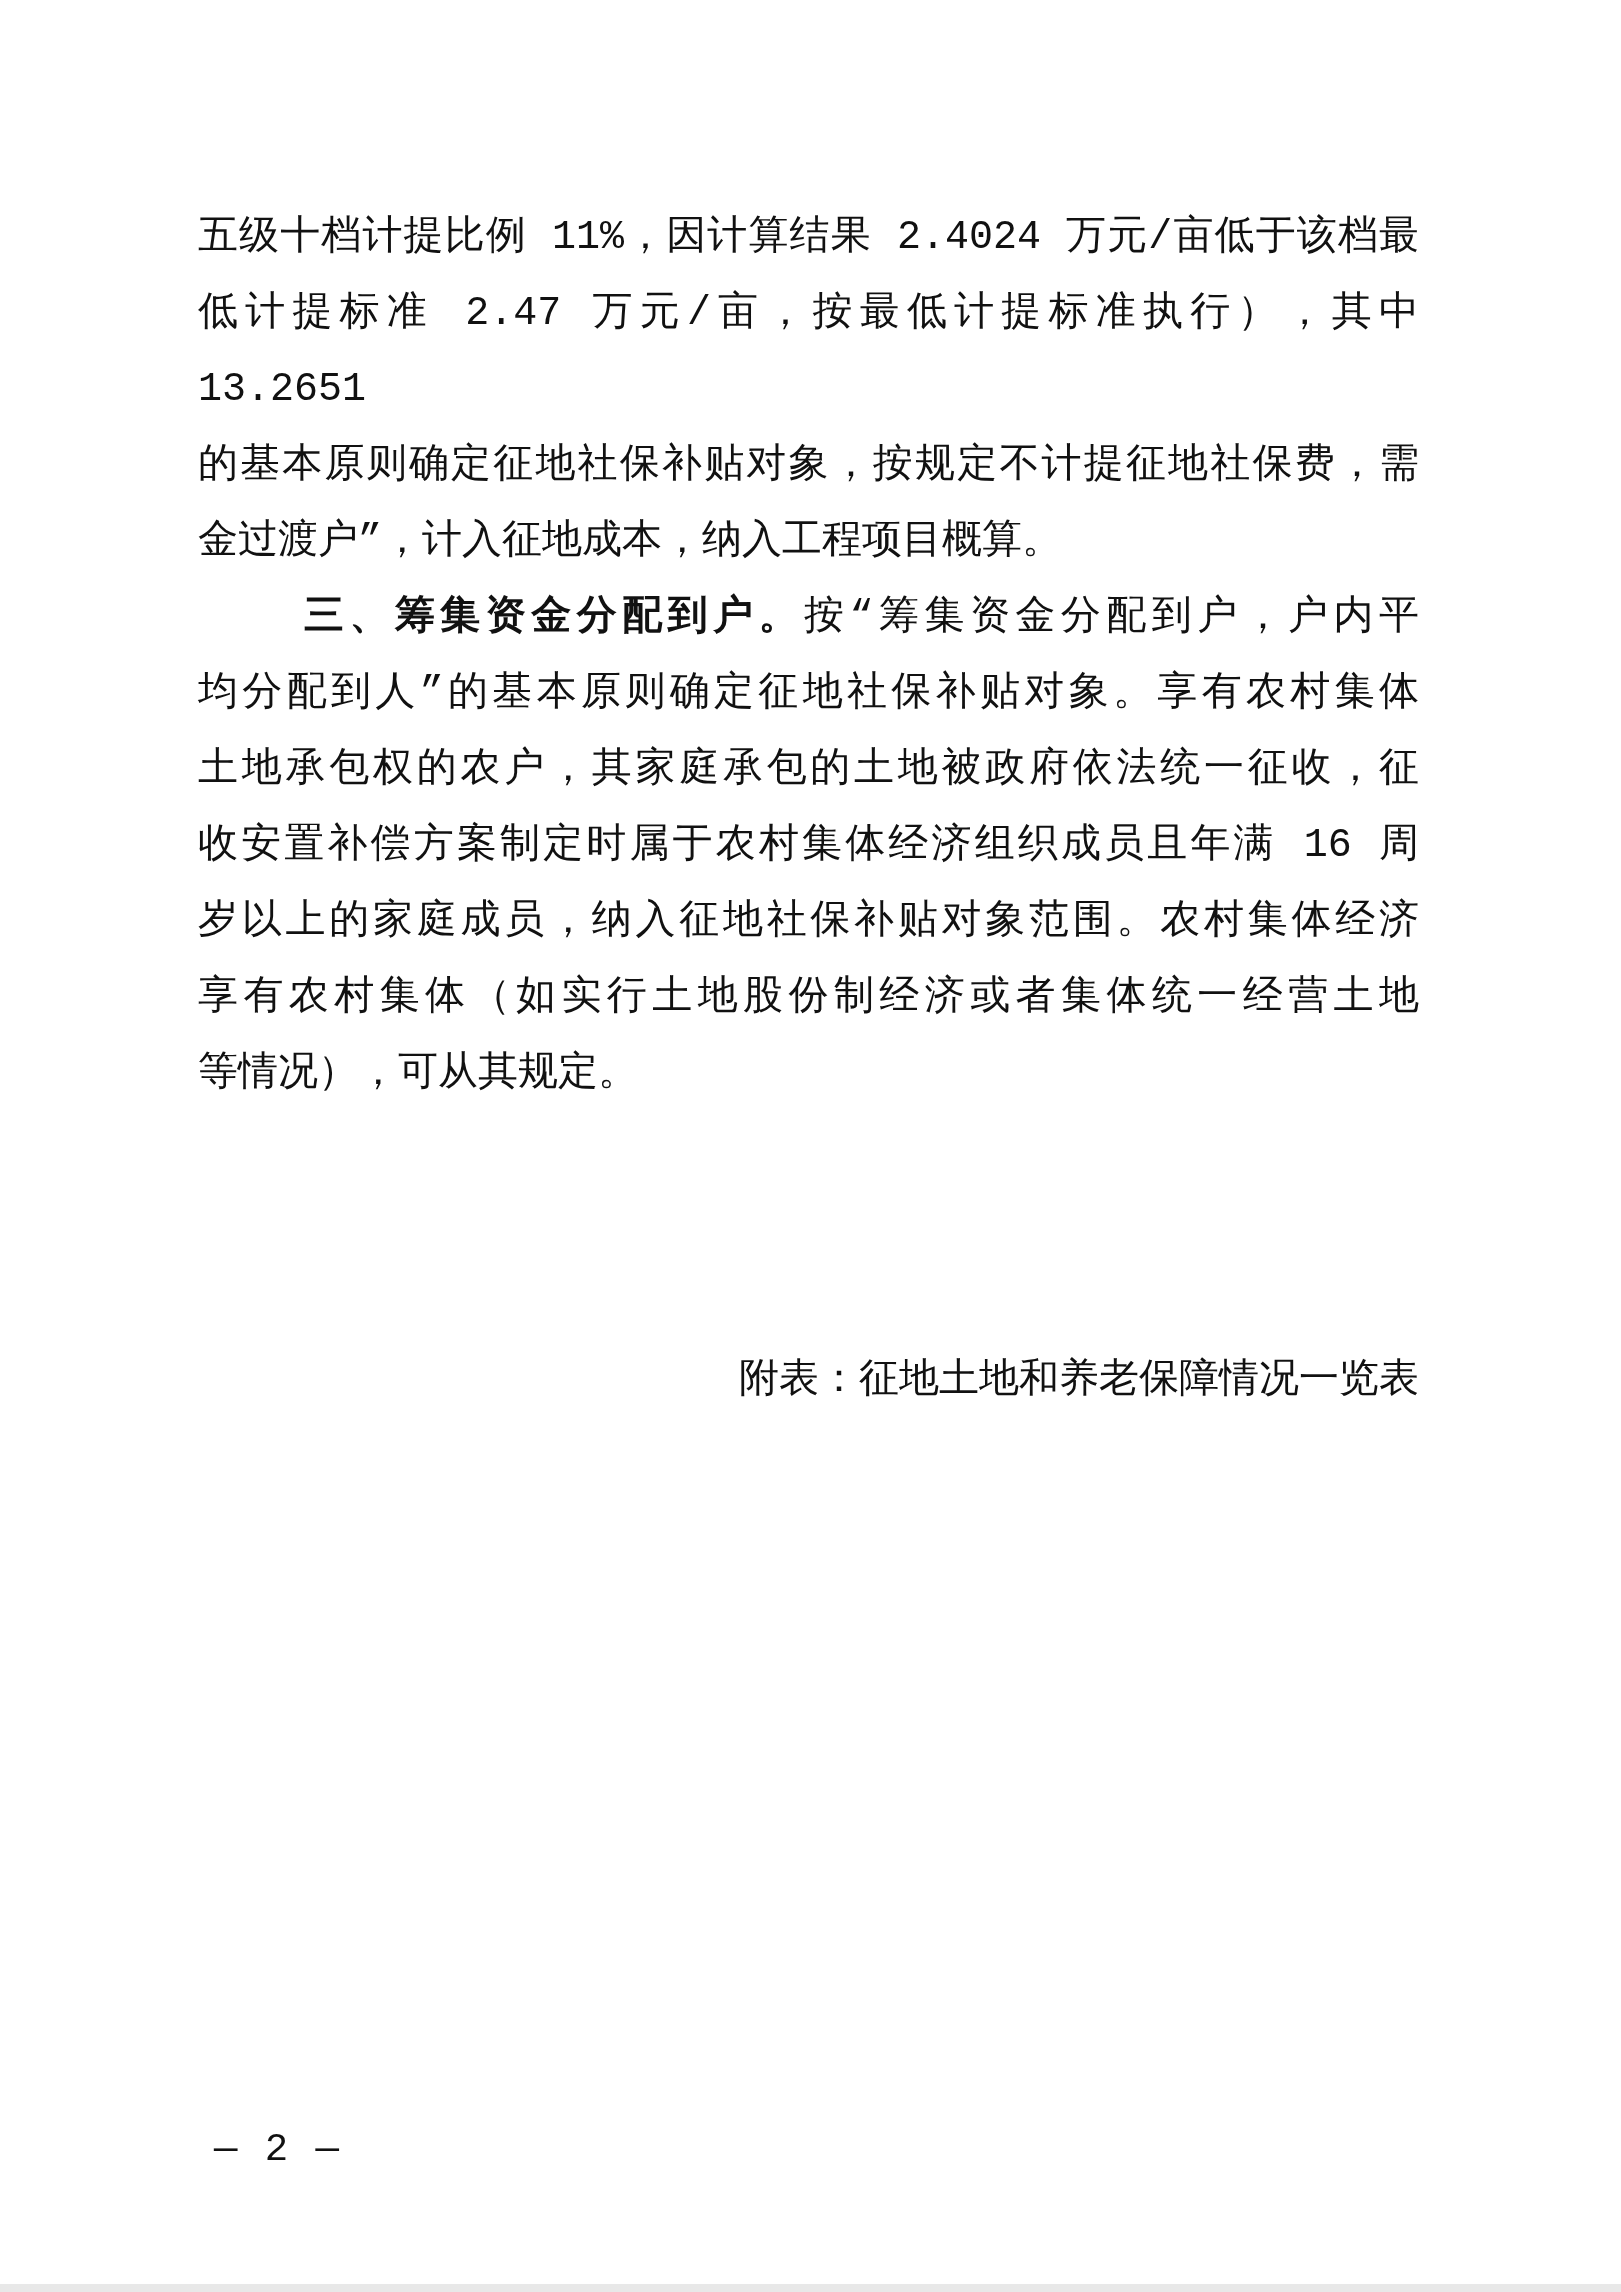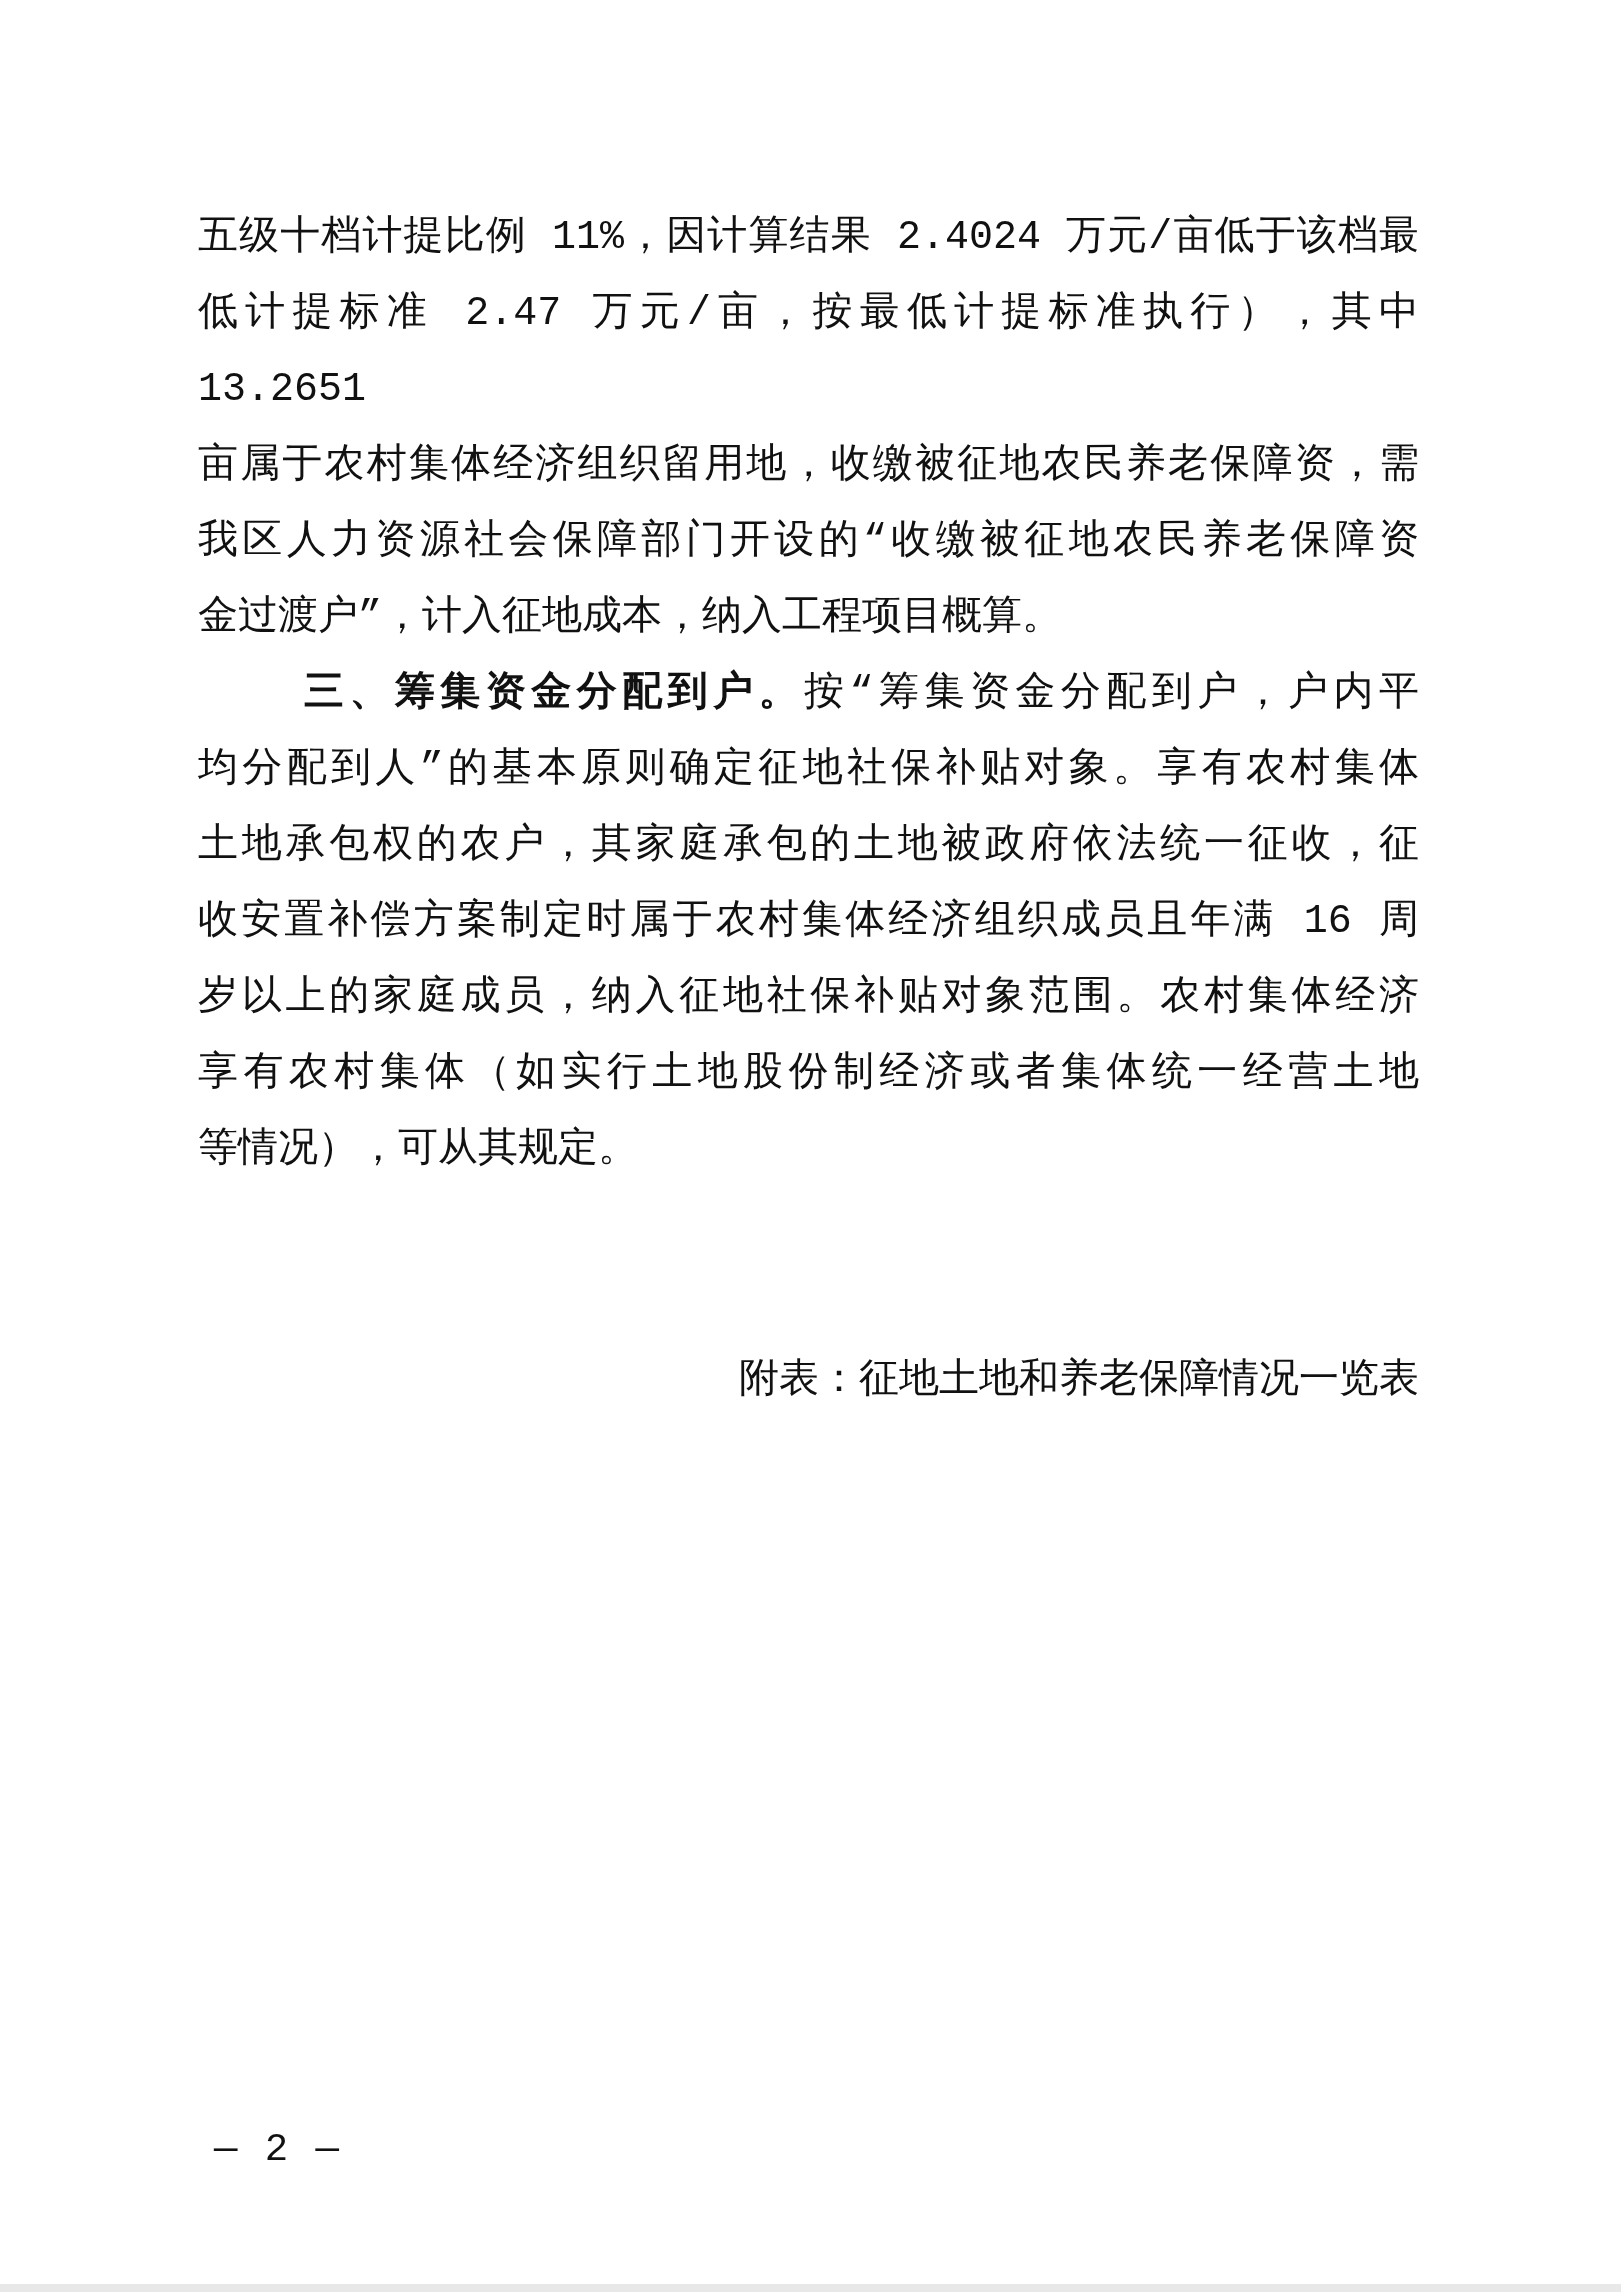--- a/index.html
+++ b/index.html
@@ -56,22 +56,21 @@
 </style>
 </head>
 <body>
 
 <div class="page">
 
   <div class="body-text">
 
     <div class="line">五级十档计提比例 11%，因计算结果 2.4024 万元/亩低于该档最</div>
     <div class="line">低计提标准 2.47 万元/亩，按最低计提标准执行），其中 13.2651</div>
-    <div class="line">亩属于农村集体经济组织留用地，收缴被征地农民养老保障资，需</div>
-    <div class="line">我区人力资源社会保障部门开设的“收缴被征地农民养老保障资</div>
+    <div class="line">的基本原则确定征地社保补贴对象，按规定不计提征地社保费，需</div>
     <div class="line para-end">金过渡户”，计入征地成本，纳入工程项目概算。</div>
 
     <div class="line first-indent"><span class="heading-bold">三、筹集资金分配到户。</span><span>按“筹集资金分配到户，户内平</span></div>
 
     <div class="line">均分配到人”的基本原则确定征地社保补贴对象。享有农村集体</div>
     <div class="line">土地承包权的农户，其家庭承包的土地被政府依法统一征收，征</div>
     <div class="line">收安置补偿方案制定时属于农村集体经济组织成员且年满 16 周</div>
     <div class="line">岁以上的家庭成员，纳入征地社保补贴对象范围。农村集体经济</div>
     <div class="line">享有农村集体（如实行土地股份制经济或者集体统一经营土地</div>
     <div class="line para-end">等情况），可从其规定。</div>

